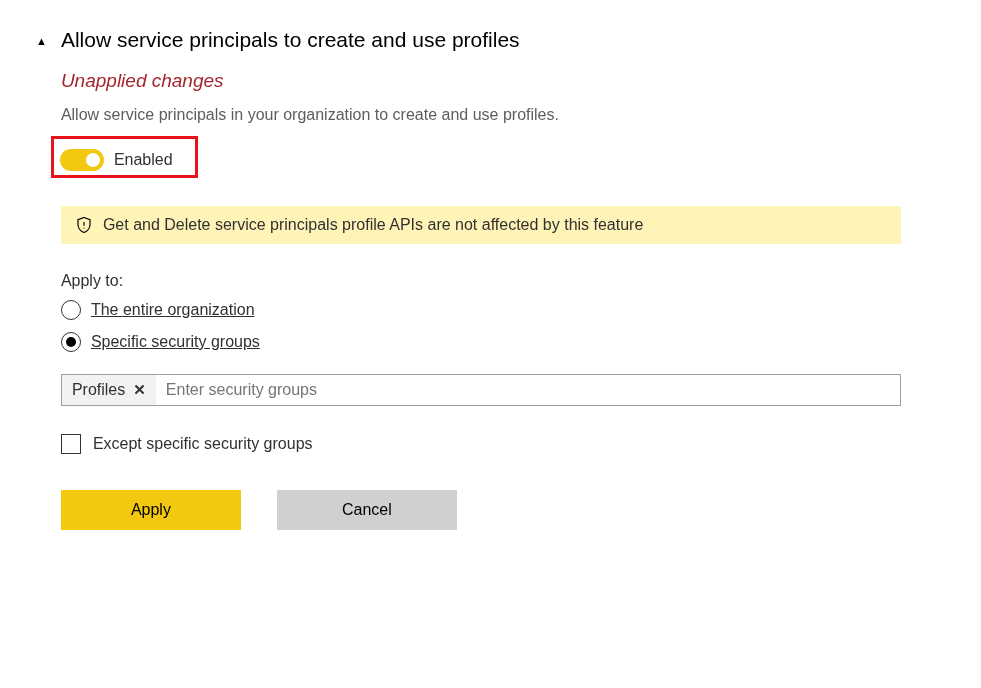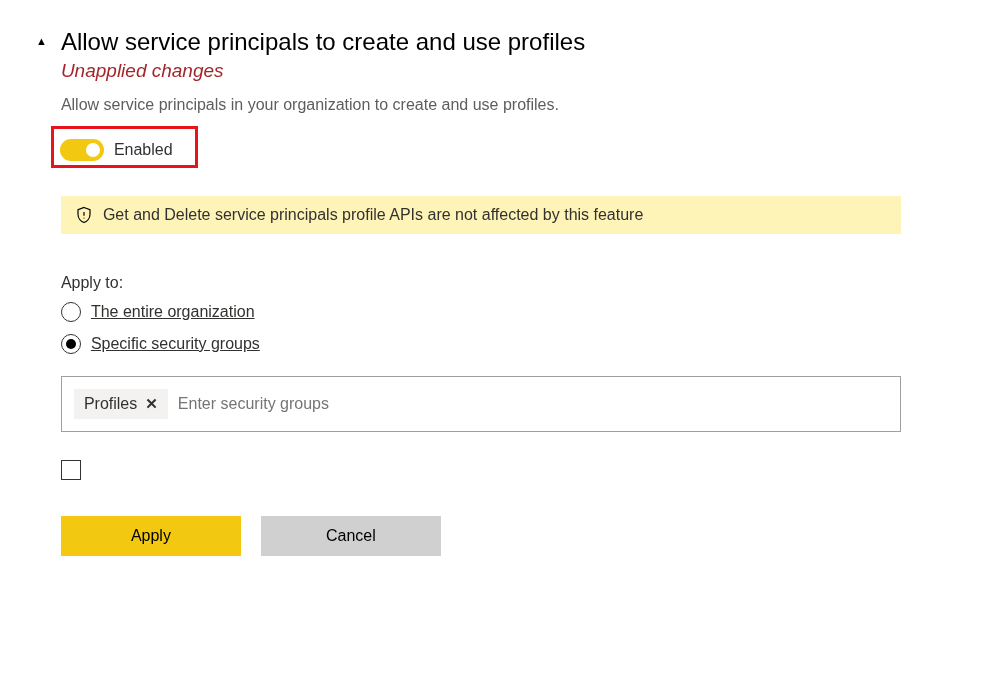--- a/index.html
+++ b/index.html
@@ -7,74 +7,74 @@
       font-family: "Segoe UI", -apple-system, sans-serif;
       font-size: 16px;
       color: #323130;
       background: #fff;
       padding: 28px 36px;
       width: 981px;
     }
     .setting-block { display: flex; gap: 14px; }
     .collapse-icon { font-size: 11px; color: #000; margin-top: 7px; flex-shrink:0; cursor:pointer; }
     .content { flex: 1; max-width: 840px; }
-    .title { font-size: 24px; color: #000; font-weight: 400; margin-bottom: 4px; }
+    .title { font-size: 21px; color: #000; font-weight: 400; margin-bottom: 18px; }
     .unapplied { font-style: italic; color: #a4262c; font-size: 19px; margin-bottom: 14px; }
     .description { color: #605e5c; font-size: 16px; margin-bottom: 12px; }
 
     .highlight-box { border: 3px solid #e8131b; display: inline-flex; align-items:center; padding: 10px 22px 4px 6px; margin-left: -10px; margin-bottom: 28px; }
     .toggle {
       width: 44px; height: 22px; border-radius: 11px;
       background: #f2c811; position: relative; margin-right: 10px;
     }
     .toggle .knob {
       width: 14px; height: 14px; border-radius: 50%;
       background: #fff; position: absolute; top: 4px; right: 4px;
     }
     .toggle-label { font-size: 16px; color: #323130; }
 
     .warning-banner {
       background: #fff4b8;
       display: flex; align-items:center; gap: 10px;
       padding: 10px 14px; font-size: 16px; color: #323130;
-      margin-bottom: 40px;
+      margin-bottom: 28px;
     }
     .shield-icon { width: 18px; height: 18px; flex-shrink:0; }
 
     .apply-label { font-size: 16px; margin-bottom: 10px; color:#323130; }
     .radio-row { display:flex; align-items:center; gap:10px; margin-bottom:12px; cursor:pointer; }
     .radio {
       width:20px; height:20px; border:1.5px solid #333; border-radius:50%;
       display:flex; align-items:center; justify-content:center; flex-shrink:0;
     }
     .radio.checked::after {
       content:""; width:10px; height:10px; border-radius:50%; background:#000;
     }
     .radio-label { font-size:16px;text-decoration:underline; }
 
     .tag-input {
       border:1px solid #a19f9d; display:flex; align-items:center;
-      padding:12px; gap:0; margin-top:22px; margin-bottom:28px;
+      padding:0; gap:0; margin-top:22px; margin-bottom:28px;
     }
     .tag {
       background:#f3f2f1; display:flex; align-items:center; gap:8px;
       padding:6px 10px; font-size:16px; color:#323130;
     }
     .tag-remove { font-size:15px; font-weight:600; cursor:pointer; }
     .tag-input input {
       border:none; outline:none; font-size:16px; padding:6px 10px;
       flex:1; color:#323130;
     }
     .tag-input input::placeholder { color:#757575; }
 
     .checkbox-row { display:flex; align-items:center; gap:12px; margin-bottom:36px; cursor:pointer;}
     .checkbox { width:20px; height:20px; border:1.5px solid #333; flex-shrink:0; }
     .checkbox-label { font-size:16px; }
 
-    .buttons { display:flex; gap:20px; }
+    .buttons { display:flex; gap:36px; }
     .btn { width:180px; height:40px; font-size:16px; border:none; cursor:pointer; font-family:inherit; }
     .btn-apply { background:#f2c811; color:#000; }
     .btn-cancel { background:#d0d0d0; color:#000; }
   </style>
 </head>
 <body>
 
 <div class="setting-block">
   <span class="collapse-icon">▲</span>
 
@@ -114,20 +114,21 @@
     <div class="tag-input">
       <div class="tag">
         <span>Profiles</span>
         <span class="tag-remove">✕</span>
       </div>
       <input type="text" placeholder="Enter security groups" style="">
     </div>
 
     <div class="checkbox-row">
       <span class="checkbox"></span>
+      <span class="checkbox-label">Except specific security groups</span>
     </div>
 
     <div class="buttons">
       <button class="btn btn-apply">Apply</button>
       <button class="btn btn-cancel">Cancel</button>
     </div>
   </div>
 </div>
 
 </body></html>

